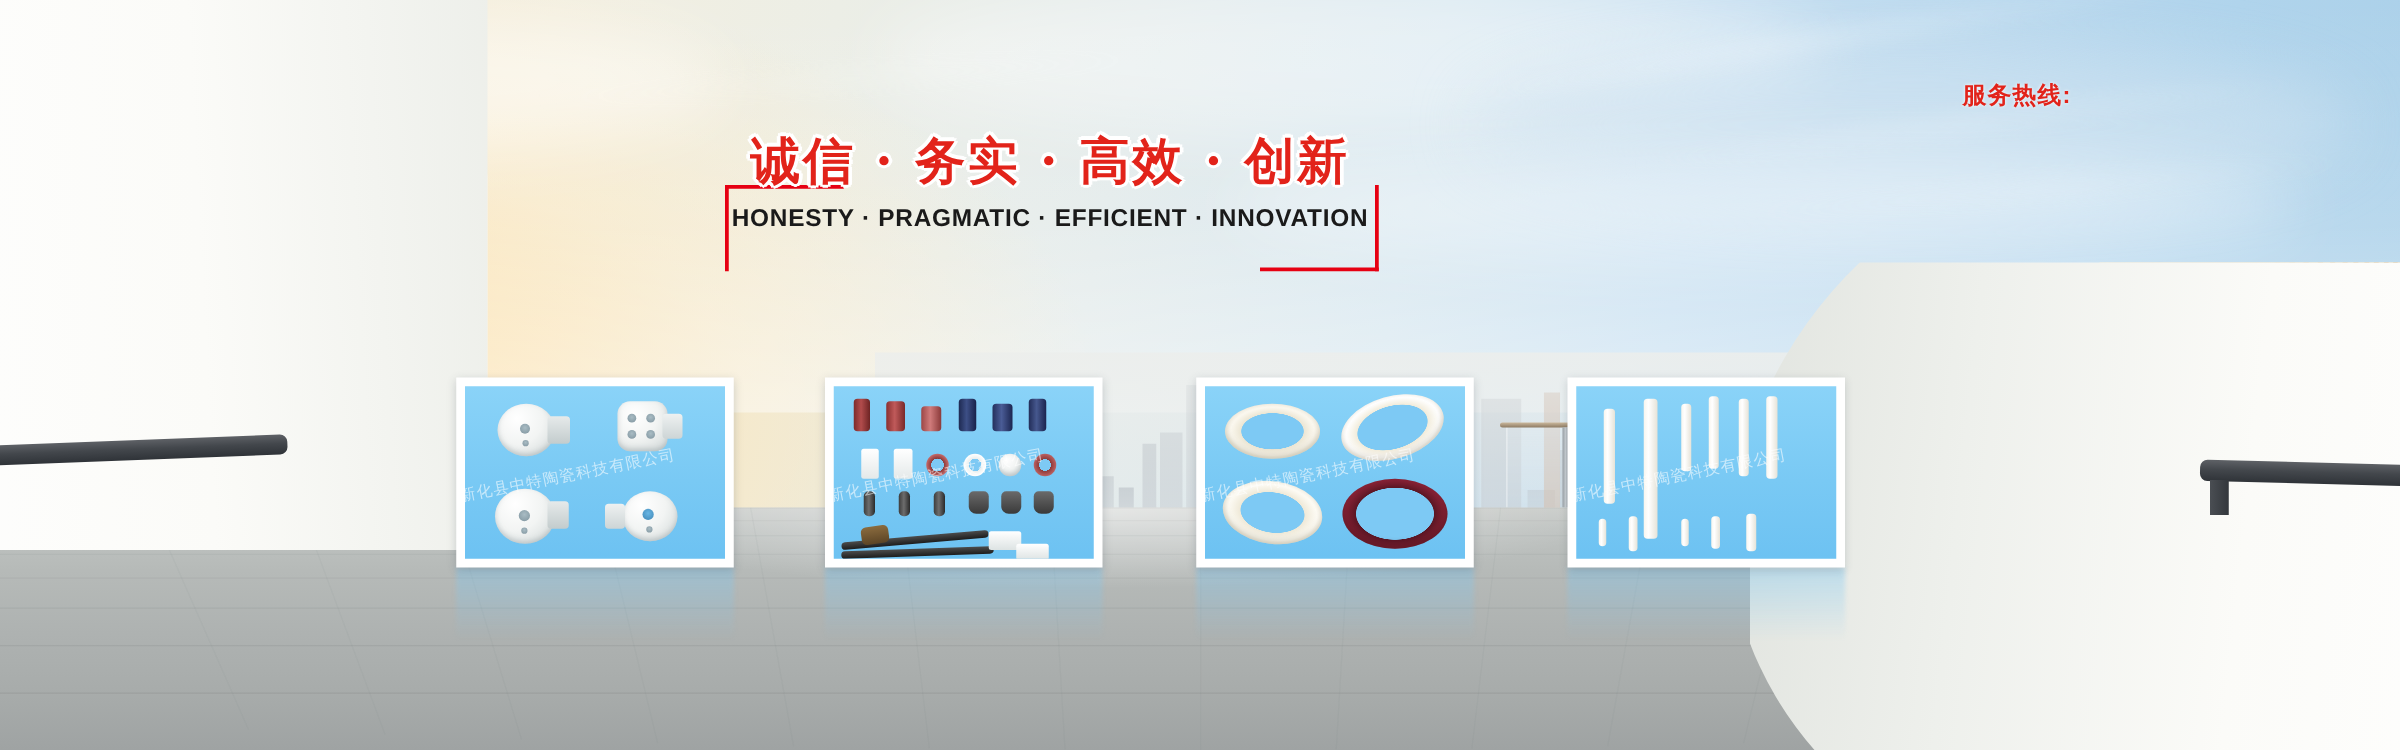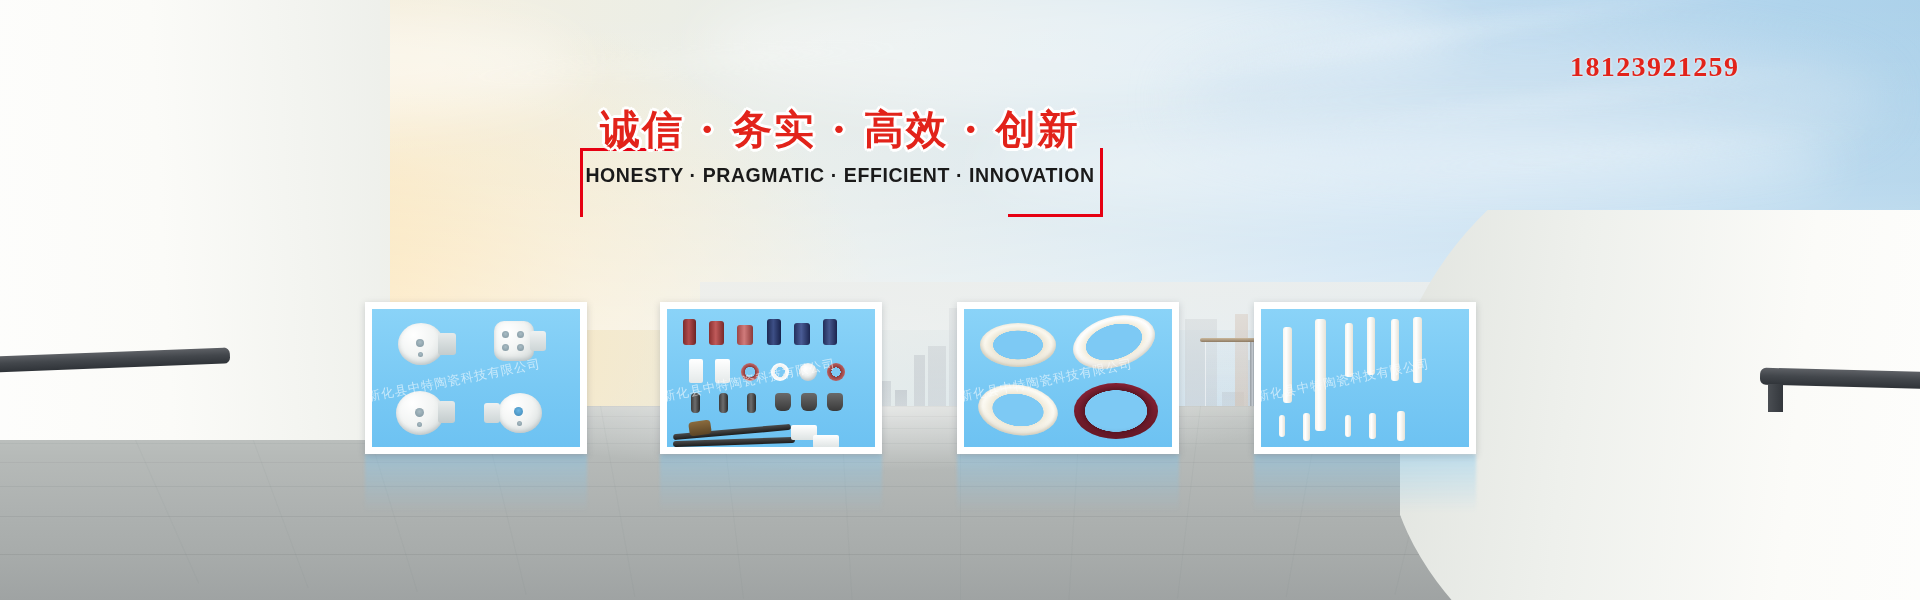--- a/index.html
+++ b/index.html
@@ -351,21 +351,21 @@
   <div class="dark-leg" style="left:1768px;top:384px;width:15px;height:28px;"></div>
 
   <div id="headline-group">
     <div class="bracket tl"></div>
     <div class="bracket br"></div>
     <div id="headline">诚信 · 务实 · 高效 · 创新</div>
     <div id="subheadline">HONESTY · PRAGMATIC · EFFICIENT · INNOVATION</div>
   </div>
 
   <div id="contact">
-    <div class="hotline-number">18123921259</div>
+    <div class="hotline-label">服务热线:</div>
   </div>
 
   <div class="card-reflection" style="left:365px;"></div>
   <div class="card-reflection" style="left:660px;"></div>
   <div class="card-reflection" style="left:957px;"></div>
   <div class="card-reflection" style="left:1254px;"></div>
 
   <div class="card" id="card-1" style="left:365px;">
     <div class="inner">
       <div class="part disc" style="left:26px;top:14px;width:46px;height:42px;">

